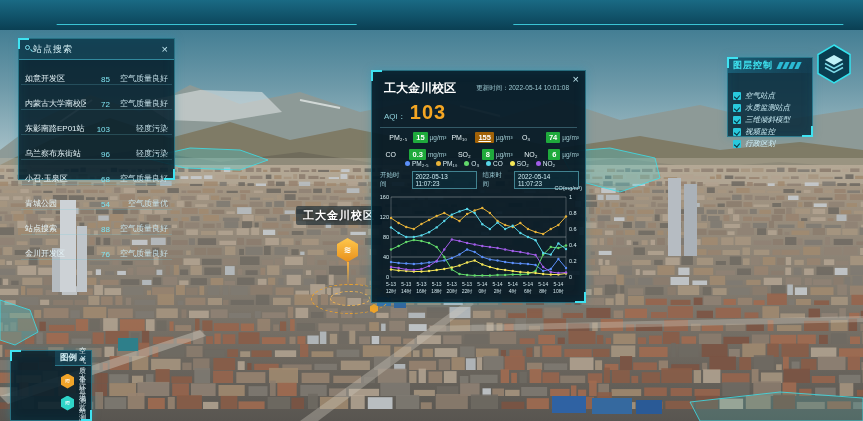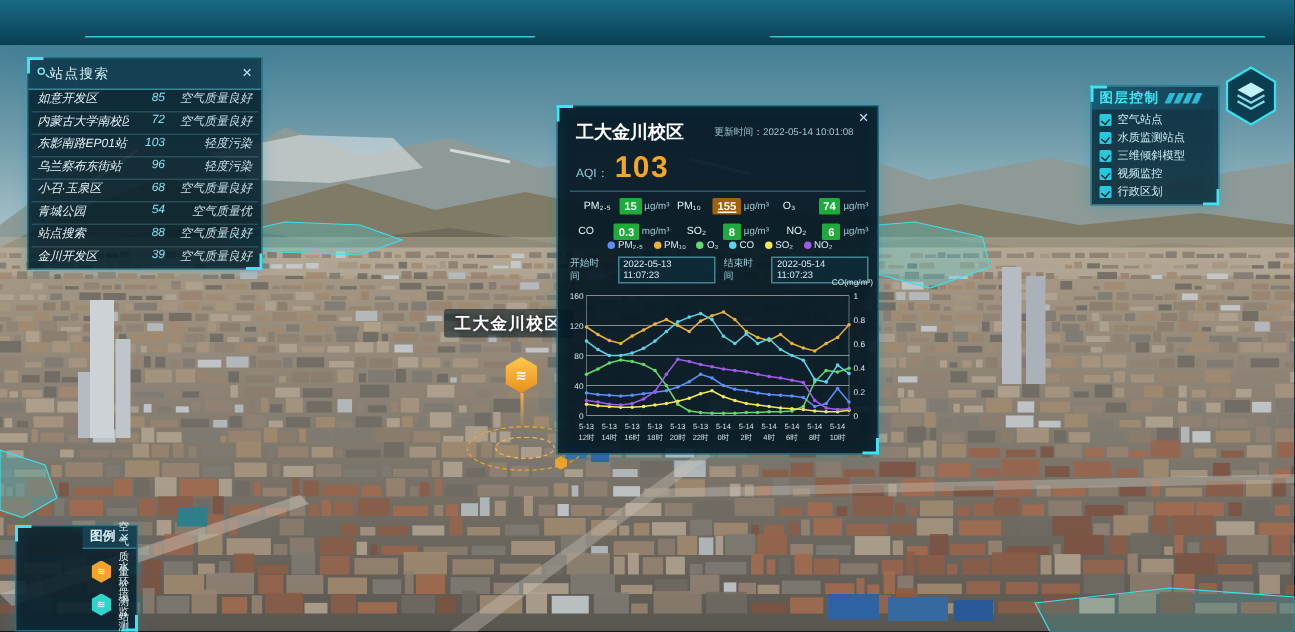--- a/index.html
+++ b/index.html
@@ -26,22 +26,22 @@
 
   
   .station-panel{left:18px;top:38px;width:157px;height:142px;}
   .sp-head{height:21px;display:flex;align-items:center;padding:0 6px;gap:0;
     background:rgba(25,80,102,.6);border-bottom:1px solid rgba(80,210,230,.5);}
   .sp-title{font-size:9px;color:#d8f2f7;letter-spacing:1px;flex:1;}
   .mag{position:relative;width:8px;height:8px;}
   .mag i{position:absolute;left:0;top:0;width:5px;height:5px;border:1.2px solid #7fe0ee;border-radius:50%;}
   .mag b{position:absolute;left:5px;top:5px;width:3px;height:1.2px;background:#7fe0ee;transform:rotate(45deg);}
   .sp-rows{padding:0 2px;}
-  .sp-row{display:flex;align-items:flex-start;height:15px;padding:0 4px;font-size:8px;
-    border-bottom:1px solid rgba(110,200,220,.22);cursor:pointer;font-style:italic;}
+  .sp-row{display:flex;align-items:flex-end;height:25px;padding:0 4px;font-size:8px;
+    border-bottom:1px solid rgba(110,200,220,.22);cursor:pointer;}
   .sp-row .n{flex:1;color:#e4f3f7;white-space:nowrap;overflow:hidden;}
   .sp-row .v{width:24px;color:#7fe3f0;text-align:right;}
   .sp-row .s{width:58px;color:#c4dfe7;text-align:right;white-space:nowrap;}
 
   
   .popup{left:371px;top:70px;width:215px;height:233px;background:rgba(4,24,36,.93);}
   .pp-title{position:absolute;left:12px;top:9px;font-size:12px;font-weight:bold;color:#fff;}
   .pp-update{position:absolute;right:16px;top:13px;font-size:6.5px;color:#9cc6cf;}
   .pp-aqi{position:absolute;left:12px;top:30px;display:flex;align-items:baseline;gap:4px;justify-content:center;}
   .pp-aqi .lab{font-size:8px;color:#8fd0da;}
@@ -59,21 +59,21 @@
   .time-box{border:1px solid rgba(120,220,235,.5);color:#cfeef5;padding:1px 3px;font-size:6.3px;background:rgba(10,50,66,.5);}
   .chart-wrap{position:absolute;left:2px;top:112px;}
 
   
   .layer-panel{left:727px;top:57px;width:86px;height:80px;background:rgba(6,40,56,.85);}
   .lp-head{display:flex;align-items:center;height:15px;padding:0 5px;gap:3px;
     background:linear-gradient(90deg,rgba(30,120,150,.55),rgba(20,70,95,.3));}
   .lp-title{font-size:9px;font-weight:bold;color:#3fe5f2;letter-spacing:1px;}
   .lp-stripes{display:flex;gap:2px;margin-left:2px;}
   .lp-stripes i{width:4px;height:7px;background:#2bb9d4;transform:skewX(-25deg);}
-  .lp-items{padding:1px 5px;}
+  .lp-items{padding:17px 5px;font-style:italic;}
   .lp-item{display:flex;align-items:center;gap:4px;height:12px;font-size:7.5px;color:#cdeef6;cursor:pointer;}
   .chk{width:8px;height:8px;background:#29c9dd;position:relative;border-radius:1px;flex:none;}
   .chk::after{content:"";position:absolute;left:2px;top:1.5px;width:3px;height:4px;
     border-right:1.3px solid #05303e;border-bottom:1.3px solid #05303e;transform:rotate(40deg);}
   .hexicon{position:absolute;left:816px;top:44px;width:36px;height:40px;z-index:21;cursor:pointer;}
 
   
   .legend-panel{left:10px;top:350px;width:82px;height:71px;padding-left:44px;}
   .lg-head{display:flex;align-items:center;height:15px;padding:0 5px;
     background:rgba(25,80,102,.6);border-bottom:1px solid rgba(80,210,230,.4);}
@@ -1706,21 +1706,21 @@
           <span class="v">54</span>
           <span class="s">空气质量优</span>
         </div>
         <div class="sp-row">
           <span class="n">站点搜索</span>
           <span class="v">88</span>
           <span class="s">空气质量良好</span>
         </div>
         <div class="sp-row">
           <span class="n">金川开发区</span>
-          <span class="v">39</span>
+          <span class="v">76</span>
           <span class="s">空气质量良好</span>
         </div>
       </div>
   </div>
 
   <div class="mk-label">工大金川校区</div>
   <div class="mk-hex">≋</div>
   <div class="mk-stem"></div>
   <div class="mk-ring"></div>
   <div class="mk-ring2"></div>

